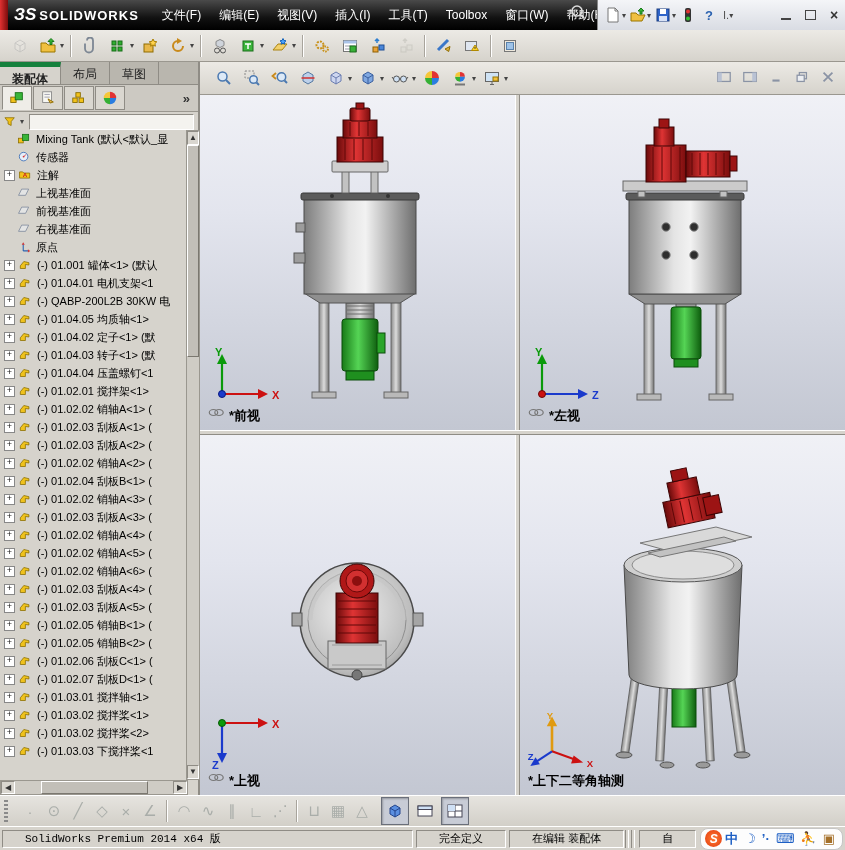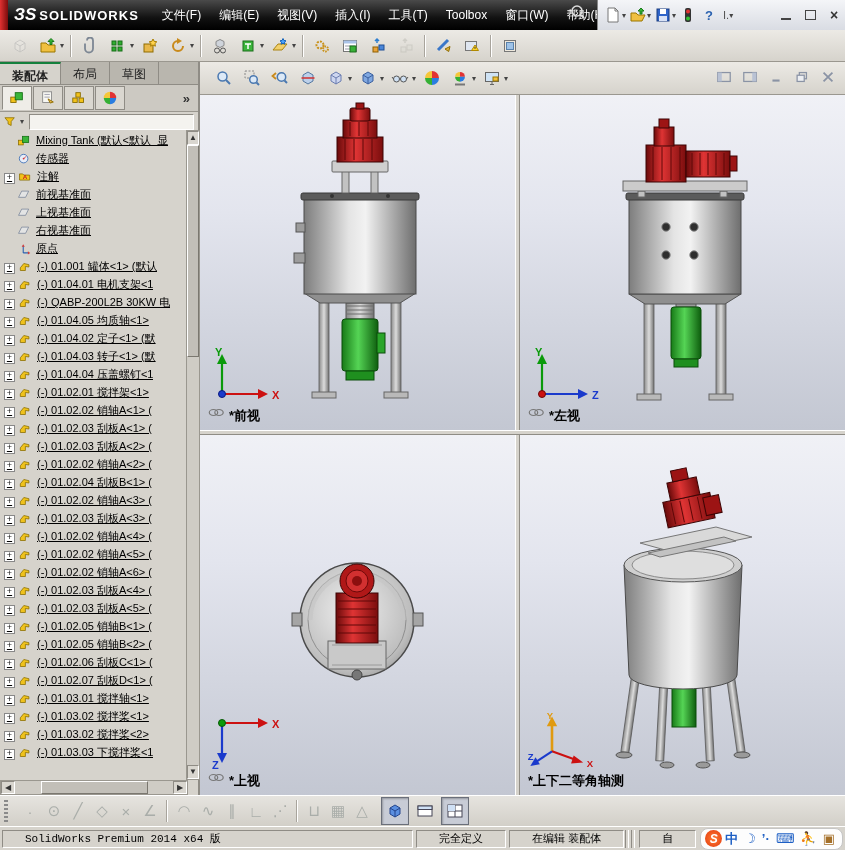--- a/index.html
+++ b/index.html
@@ -25,29 +25,29 @@
   
   #toolbar2{left:0;top:30px;width:845px;height:32px;background:linear-gradient(#eceae5,#d6d3cc);border-bottom:1px solid #9a978f;display:flex;align-items:center;padding-left:6px;box-sizing:border-box;}
   .tbtn{width:26px;height:26px;display:inline-flex;align-items:center;justify-content:center;border:1px solid transparent;}
   .tbtn.dis{opacity:.45;}
   .dd{font-size:8px;color:#444;margin-left:-2px;margin-right:2px;}
   .tsep{width:1px;height:22px;background:#a8a49c;border-right:1px solid #fff;margin:0 4px;display:inline-block;}
   
   #left-panel{left:0;top:62px;width:200px;height:733px;background:#d6d3cc;border-right:2px solid #8f8c85;box-sizing:border-box;}
   #cmd-tabs{height:22px;display:flex;background:#b9b6ae;border-bottom:1px solid #8f8c85;}
   .ctab{padding:2px 12px 0;font-size:12px;color:#222;background:#b9b6ae;border-right:1px solid #8f8c85;line-height:20px;}
-  .ctab.active{background:#d6d3cc;font-weight:bold;border-top:2px solid #15803d;}
+  .ctab.active{background:#d6d3cc;font-weight:bold;border-top:5px solid #15803d;}
   #mgr-tabs{height:26px;display:flex;align-items:center;background:#ccc9c2;border-bottom:1px solid #9a978f;padding-left:2px;}
   .mtab{width:28px;height:22px;display:inline-flex;align-items:center;justify-content:center;border:1px solid #8f8c85;background:#dad7d0;margin-right:1px;}
   .mtab.active{background:#efede8;border-bottom-color:#efede8;}
   #mgr-more{margin-left:auto;margin-right:8px;font-weight:bold;color:#333;font-size:13px;}
   #filter-row{height:19px;display:flex;align-items:center;border-bottom:1px solid #9a978f;background:#d6d3cc;padding-left:3px;}
   #filter-box{flex:1;height:14px;margin:0 4px;background:#f4f3ef;border:1px solid #8f8c85;border-right-color:#fff;border-bottom-color:#fff;}
   #tree{position:absolute;left:0;top:68px;width:186px;height:648px;overflow:hidden;background:#d6d3cc;}
-  .trow{height:18px;display:flex;align-items:flex-end;white-space:nowrap;text-decoration:underline;}
+  .trow{height:18px;display:flex;align-items:center;white-space:nowrap;}
   .plus{width:9px;height:9px;border:1px solid #888;background:#fff;color:#222;font-size:9px;line-height:7px;text-align:center;margin:0 3px 0 4px;flex:none;}
   .plus-sp{width:17px;flex:none;}
   .ticon{width:16px;height:14px;flex:none;margin-right:3px;display:inline-flex;}
   .tlabel{font-size:11px;color:#000;overflow:hidden;}
   .trow.root .tlabel{font-size:11px;}
   
   .sb{background:#cfccc5;border:1px solid #9a978f;}
   .sb-arrow{background:#d9d6cf;border:1px solid #8f8c85;border-right-color:#fff;border-bottom-color:#fff;color:#333;font-size:8px;text-align:center;line-height:12px;}
   .sb-thumb{background:#c2bfb8;border:1px solid #fff;border-right-color:#7a776f;border-bottom-color:#7a776f;}
   
@@ -387,30 +387,30 @@
         </span>
         <span class="tlabel">注解</span>
       </div>
       <div class="trow">
         <span class="plus-sp"></span>
         <span class="ticon">
           <svg width="14" height="14" viewBox="0 0 18 18">
             <path d="M2,12 L6,4 H15 L11,12 Z" fill="#eef2f8" fill-opacity=".55" stroke="#7a8699"></path>
           </svg>
         </span>
+        <span class="tlabel">上视基准面</span>
+      </div>
+      <div class="trow">
+        <span class="plus-sp"></span>
+        <span class="ticon">
+          <svg width="14" height="14" viewBox="0 0 18 18">
+            <path d="M2,12 L6,4 H15 L11,12 Z" fill="#eef2f8" fill-opacity=".55" stroke="#7a8699"></path>
+          </svg>
+        </span>
         <span class="tlabel">前视基准面</span>
-      </div>
-      <div class="trow">
-        <span class="plus-sp"></span>
-        <span class="ticon">
-          <svg width="14" height="14" viewBox="0 0 18 18">
-            <path d="M2,12 L6,4 H15 L11,12 Z" fill="#eef2f8" fill-opacity=".55" stroke="#7a8699"></path>
-          </svg>
-        </span>
-        <span class="tlabel">上视基准面</span>
       </div>
       <div class="trow">
         <span class="plus-sp"></span>
         <span class="ticon">
           <svg width="14" height="14" viewBox="0 0 18 18">
             <path d="M2,12 L6,4 H15 L11,12 Z" fill="#eef2f8" fill-opacity=".55" stroke="#7a8699"></path>
           </svg>
         </span>
         <span class="tlabel">右视基准面</span>
       </div>

